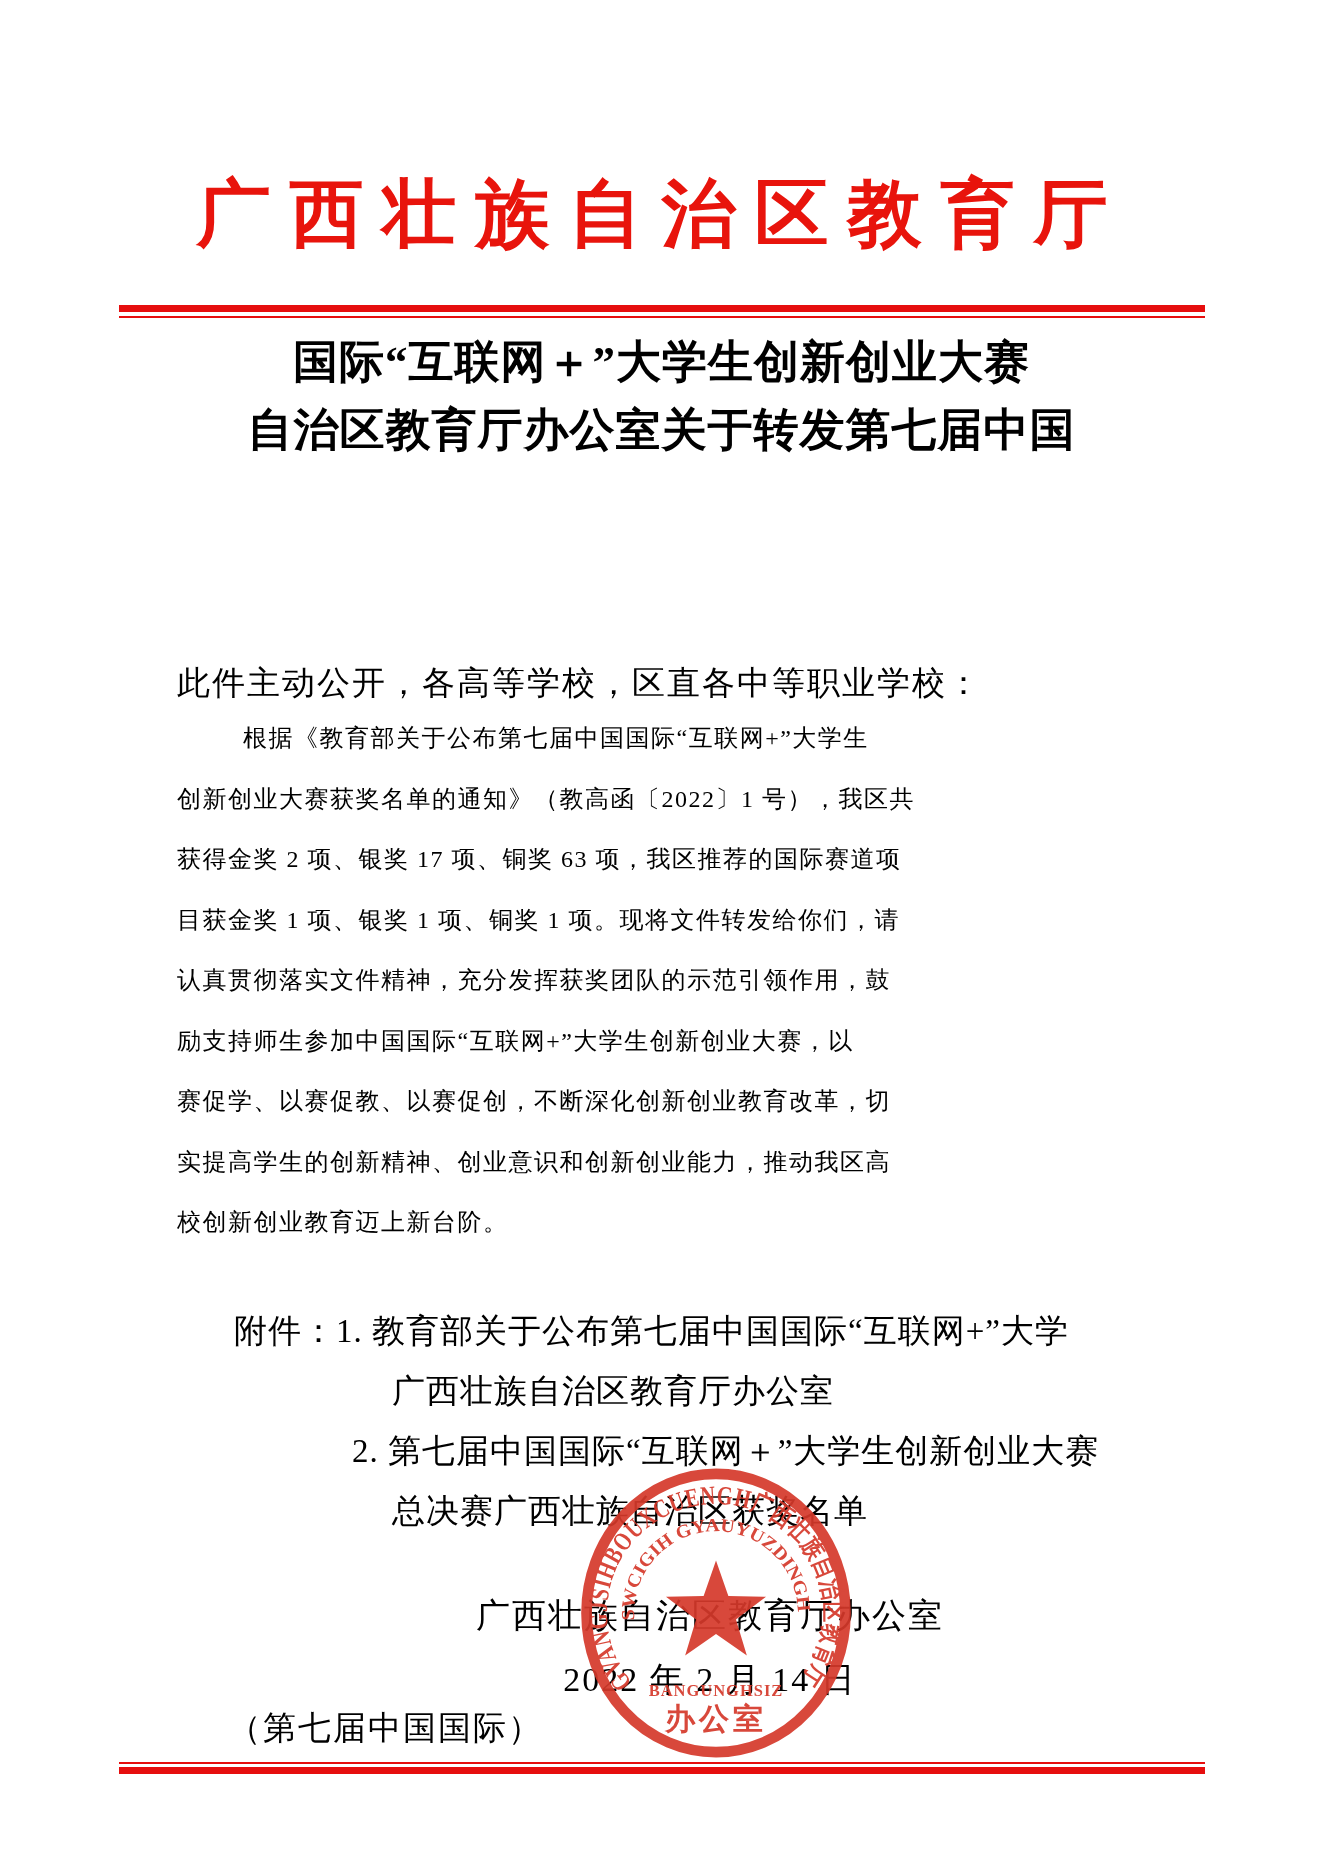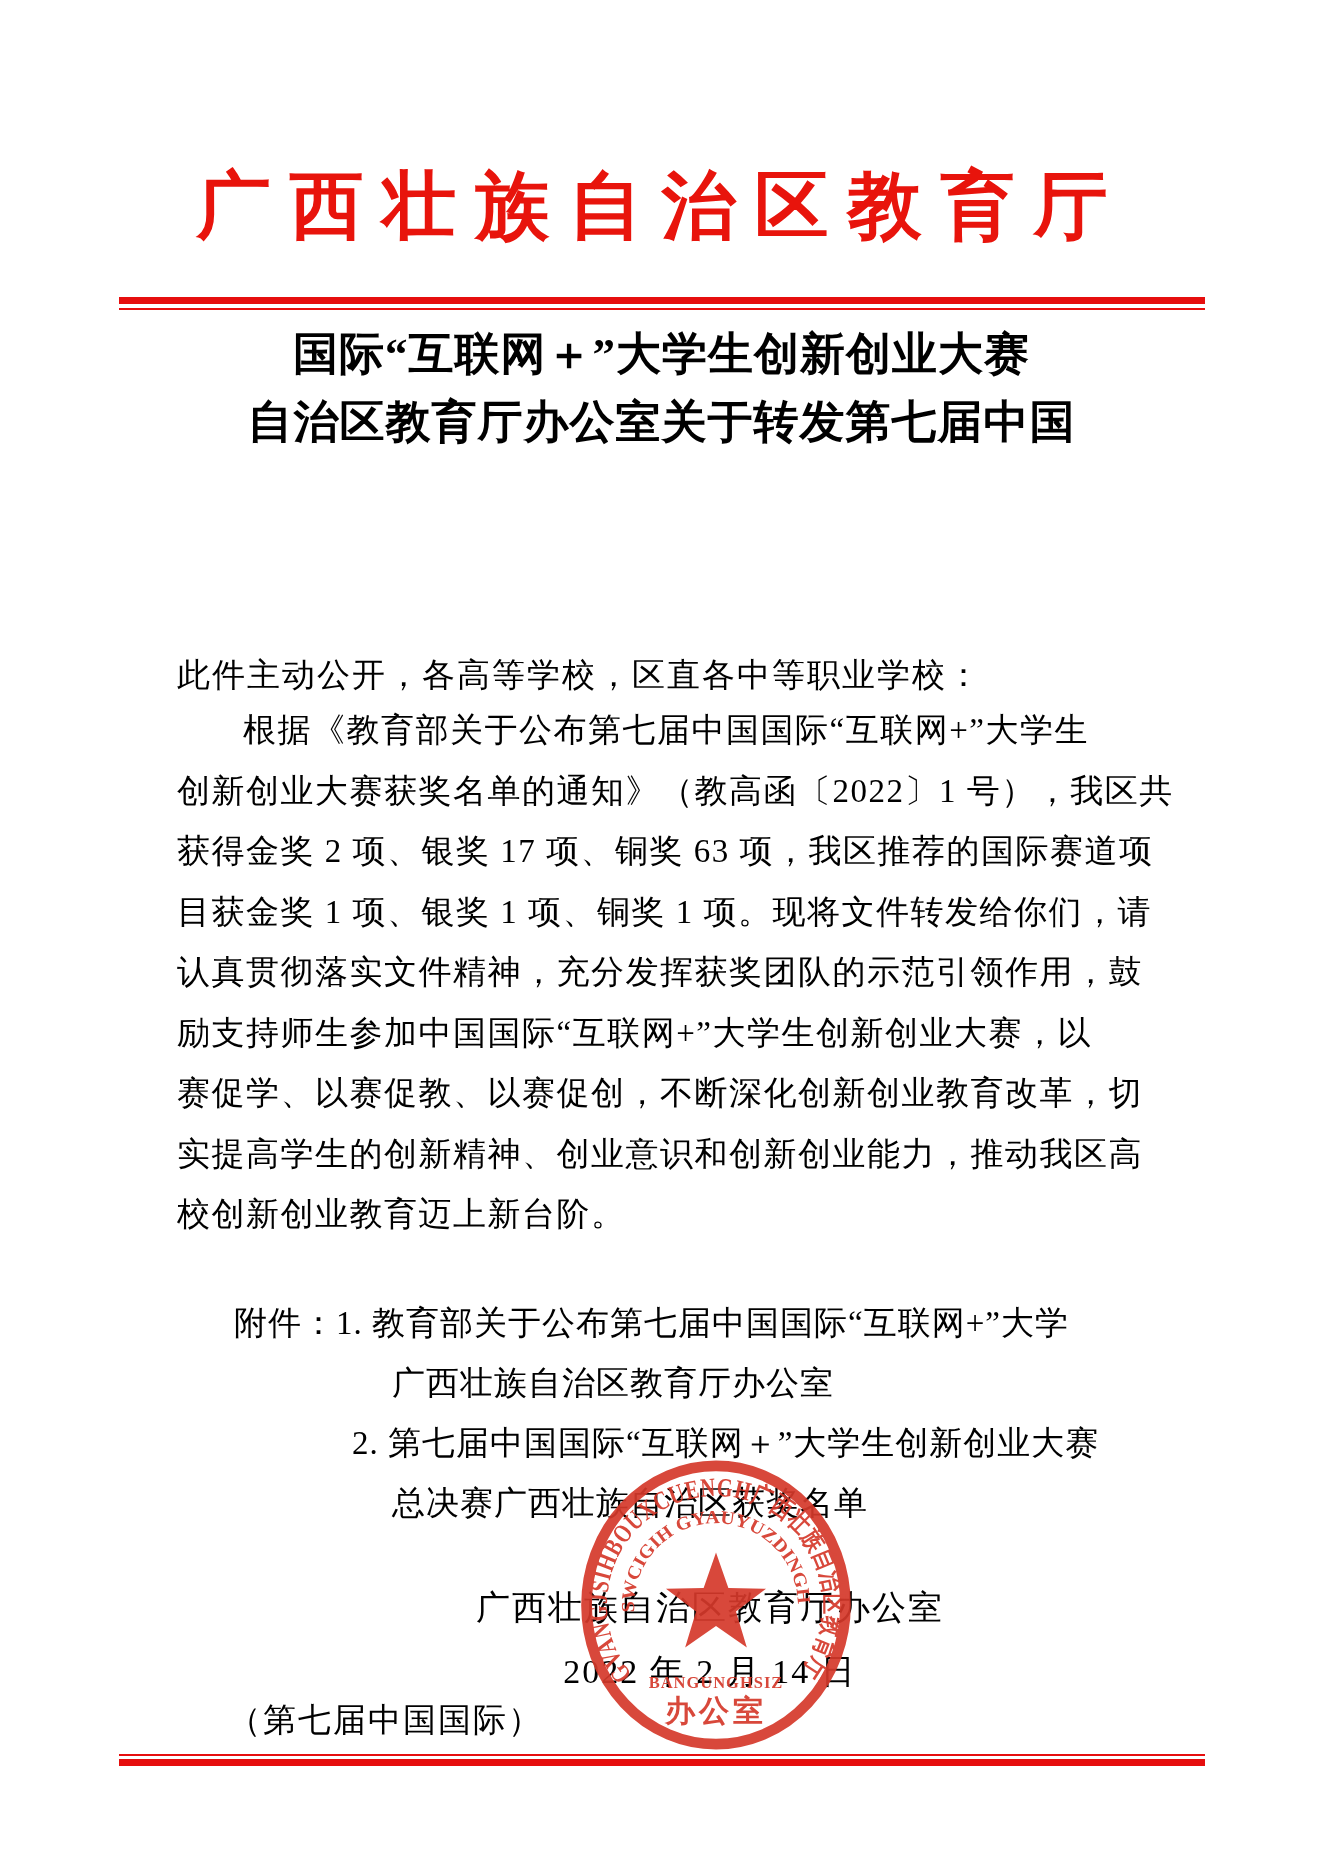--- a/index.html
+++ b/index.html
@@ -1,20 +1,20 @@
 <!DOCTYPE html>
 <html><head>
 <meta charset="utf-8">
 <style>
   html, body { margin: 0; padding: 0; background: #ffffff; }
   .page {
     position: relative;
     width: 1323px;
     height: 1786px;
-    margin: 8px auto;
+    margin: 16px auto;
     background: #ffffff;
     overflow: hidden;
     font-family: "Liberation Serif", "DejaVu Serif", serif;
     color: #000000;
   }
 
   
   .letterhead {
     position: absolute;
     top: 148px;
@@ -57,21 +57,21 @@
     font-size: 33px;
     line-height: 44px;
     letter-spacing: 2px;
     white-space: nowrap;
   }
   .paragraph {
     position: absolute;
     top: 692px;
     left: 177px;
     width: 1100px;
-    font-size: 33px;
+    font-size: 24px;
     line-height: 60.5px;
     letter-spacing: 1.5px;
     white-space: pre-line;
     text-indent: 66px;
   }
 
   
   .attachments {
     position: absolute;
     top: 1285px;

